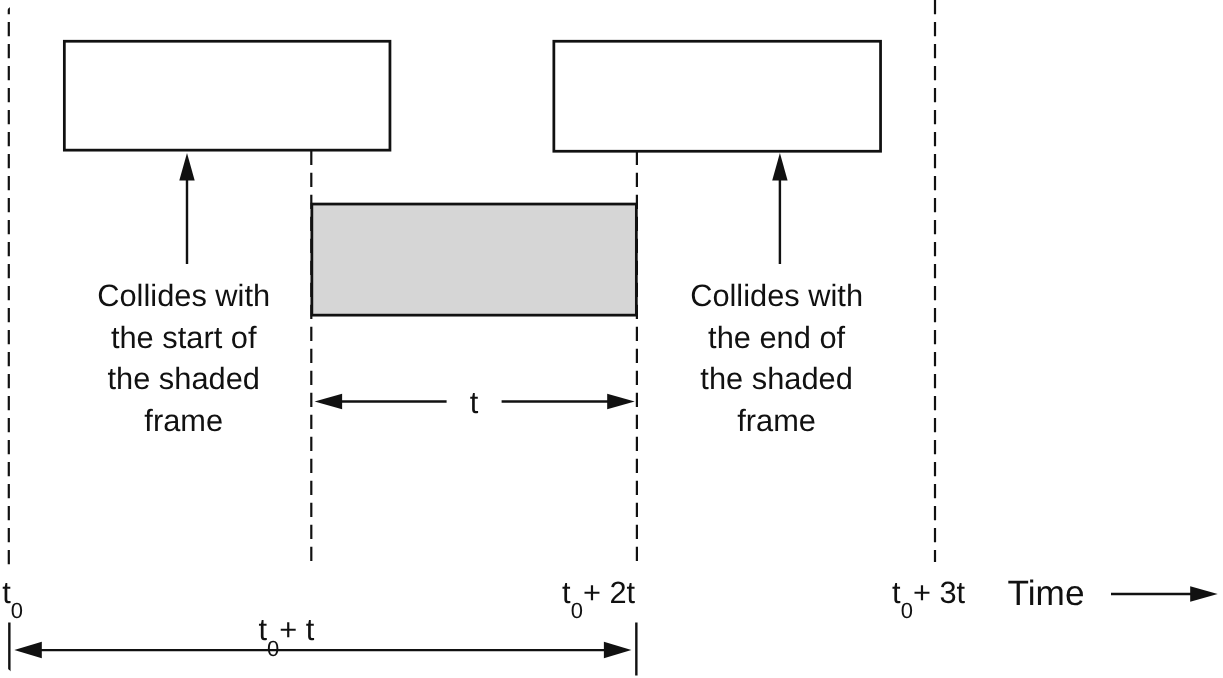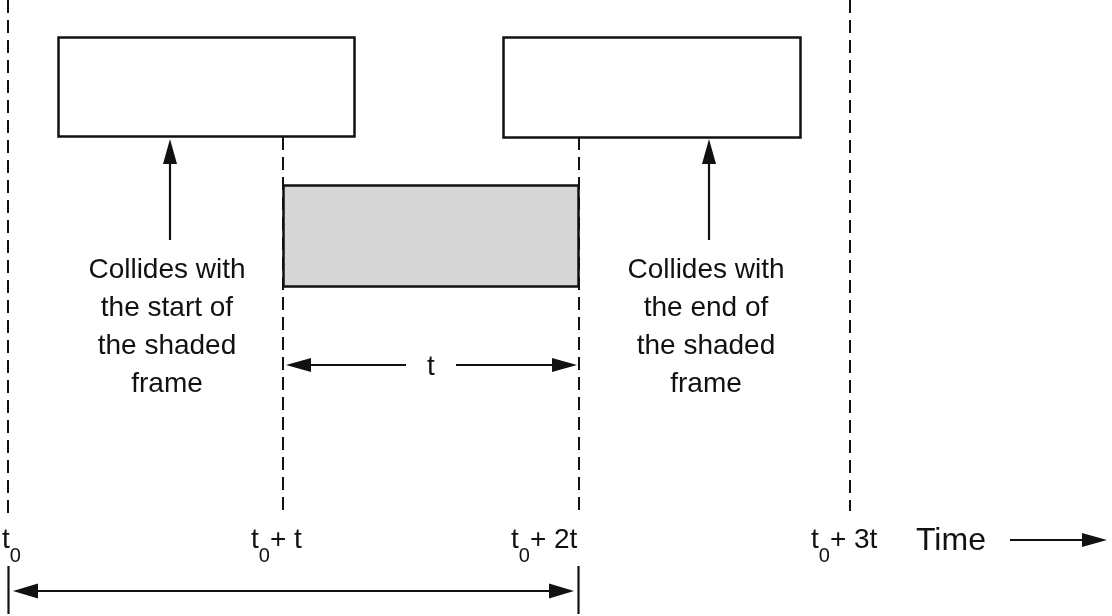--- a/index.html
+++ b/index.html
@@ -4,20 +4,21 @@
 <style>
   html, body { margin: 0; padding: 0; background: #ffffff; }
   .canvas {
     position: relative;
     width: 1112px;
     height: 616px;
     background: #ffffff;
     font-family: "Liberation Sans", sans-serif;
     color: #111111;
     overflow: hidden;
+    border-radius: 26px;
   }
   svg.layer { position: absolute; left: 0; top: 0; }
   .label { position: absolute; }
   .multiline {
     white-space: pre-line;
     text-align: center;
     font-size: 28px;
     line-height: 38px;
   }
   .collides-start { left: 57px;  top: 250px; width: 220px; }
@@ -34,21 +35,21 @@
   }
   .tick {
     position: absolute; top: 522px;
     font-size: 28px; line-height: 34px; white-space: pre;
   }
   .tick sub, .tick .sub {
     font-size: 20px;
     position: relative; top: 7px; line-height: 0;
   }
   .tick-t0    { left: 2px; text-align: center; }
-  .tick-t0t   { left: 251px; }
+  .tick-t0t   { left: 235px; margin-top: 34px; }
   .tick-t02t  { left: 511px; }
   .tick-t03t  { left: 811px; }
   .time-title { left: 916px; top: 522px; font-size: 32px; line-height: 34px; }
 </style>
 </head>
 <body>
 
 <div class="canvas">
 
   <svg class="layer" width="1112" height="616" viewBox="0 0 1112 616">

